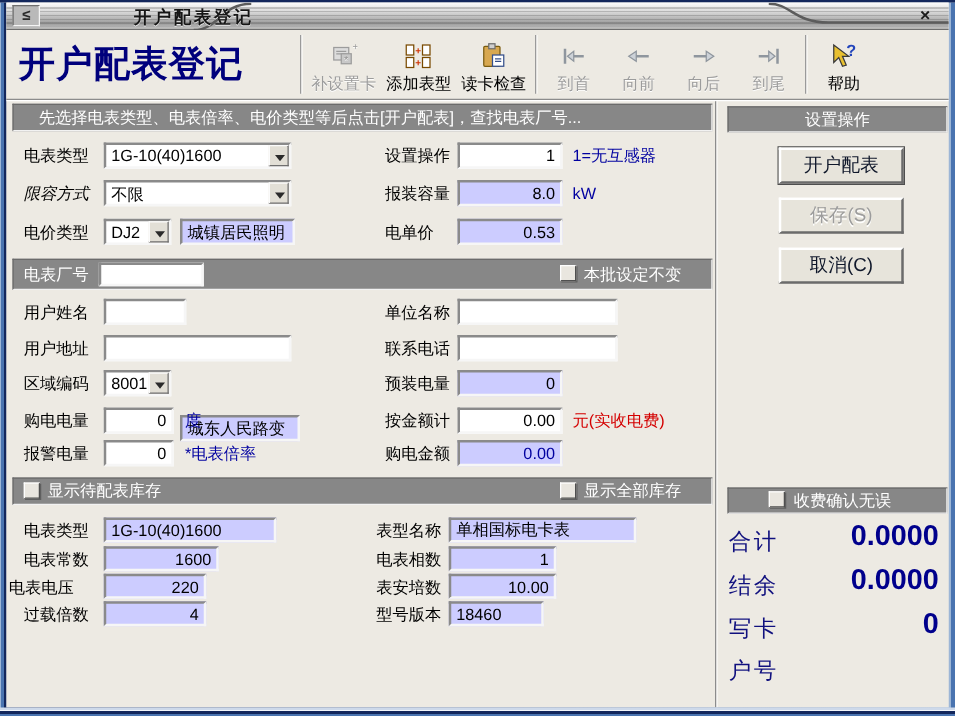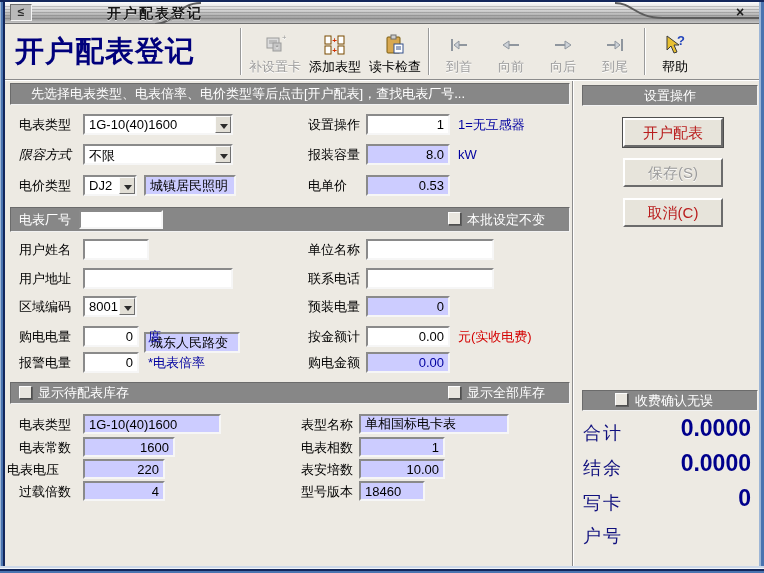--- a/index.html
+++ b/index.html
@@ -69,21 +69,21 @@
 
   .cb{display:inline-block;width:13px;height:13px;background:#e9e6df;vertical-align:-2px;
     border:1px solid;border-color:#fdfdfd #4f4f4f #4f4f4f #fdfdfd;box-shadow:1px 1px 0 #5f5f5f;}
 
   
   .rpanel{position:absolute;left:570px;right:0;top:0;bottom:0;}
   .rheader{position:absolute;left:7px;width:176px;height:21px;background:#878787;color:#fff;
     font-size:13px;text-align:center;line-height:19px;border:1px solid;
     border-color:#6b6b6b #f2f2f2 #f2f2f2 #6b6b6b;}
   .pbtn{position:absolute;left:48px;width:100px;height:29px;background:#e7e4db;font-size:15px;
-    color:#b91c1c;border:2px solid;border-color:#ffffff #6b6b6b #6b6b6b #ffffff;text-align:center;
+    color:#0f172a;border:2px solid;border-color:#ffffff #6b6b6b #6b6b6b #ffffff;text-align:center;
     line-height:25px;font-family:"Liberation Sans",sans-serif;}
   .pbtn.default{box-shadow:0 0 0 1px #4e4e4e;}
   .pbtn.disabled{color:#9c9c9c;text-shadow:0 1px 0 #fff;}
   .sum-label{position:absolute;left:8px;font-size:18px;color:#10107e;letter-spacing:2px;}
   .sum-value{position:absolute;right:8px;font-size:23px;font-weight:bold;color:#00008c;text-align:right;}
 </style>
 </head>
 <body>
 
 <div class="window">
@@ -292,21 +292,21 @@
       <input class="fld lav right" style="left: 354px; top: 356px; width: 86px; height: 20px;" readonly="" value="1">
 
       <span class="lbl" style="left:2px;top:378px;">电表电压</span>
       <input class="fld lav right" style="left: 78px; top: 378px; width: 82px; height: 20px;" readonly="" value="220">
       <span class="lbl" style="left:296px;top:378px;">表安培数</span>
       <input class="fld lav right" style="left: 354px; top: 378px; width: 86px; height: 20px;" readonly="" value="10.00">
 
       <span class="lbl" style="left:14px;top:400px;">过载倍数</span>
       <input class="fld lav right" style="left: 78px; top: 400px; width: 82px; height: 20px;" readonly="" value="4">
       <span class="lbl" style="left:296px;top:400px;">型号版本</span>
-      <input class="fld lav" style="left: 354px; top: 400px; width: 66px; height: 20px;" readonly="" value="18460">
+      <input class="fld lav" style="left: 354px; top: 400px; width: 76px; height: 20px;" readonly="" value="18460">
 
       <div class="rpanel">
         <div class="rheader" style="top:4px;">设置操作</div>
         <div class="pbtn default" style="top:37px;">开户配表</div>
         <div class="pbtn disabled" style="top:77px;">保存(S)</div>
         <div class="pbtn" style="top:117px;">取消(C)</div>
 
         <div class="rheader" style="top:309px;text-align:left;">
           <span class="cb" style="position:absolute;left:32px;top:2px;"></span>
           <span style="position:absolute;left:52px;">收费确认无误</span>

